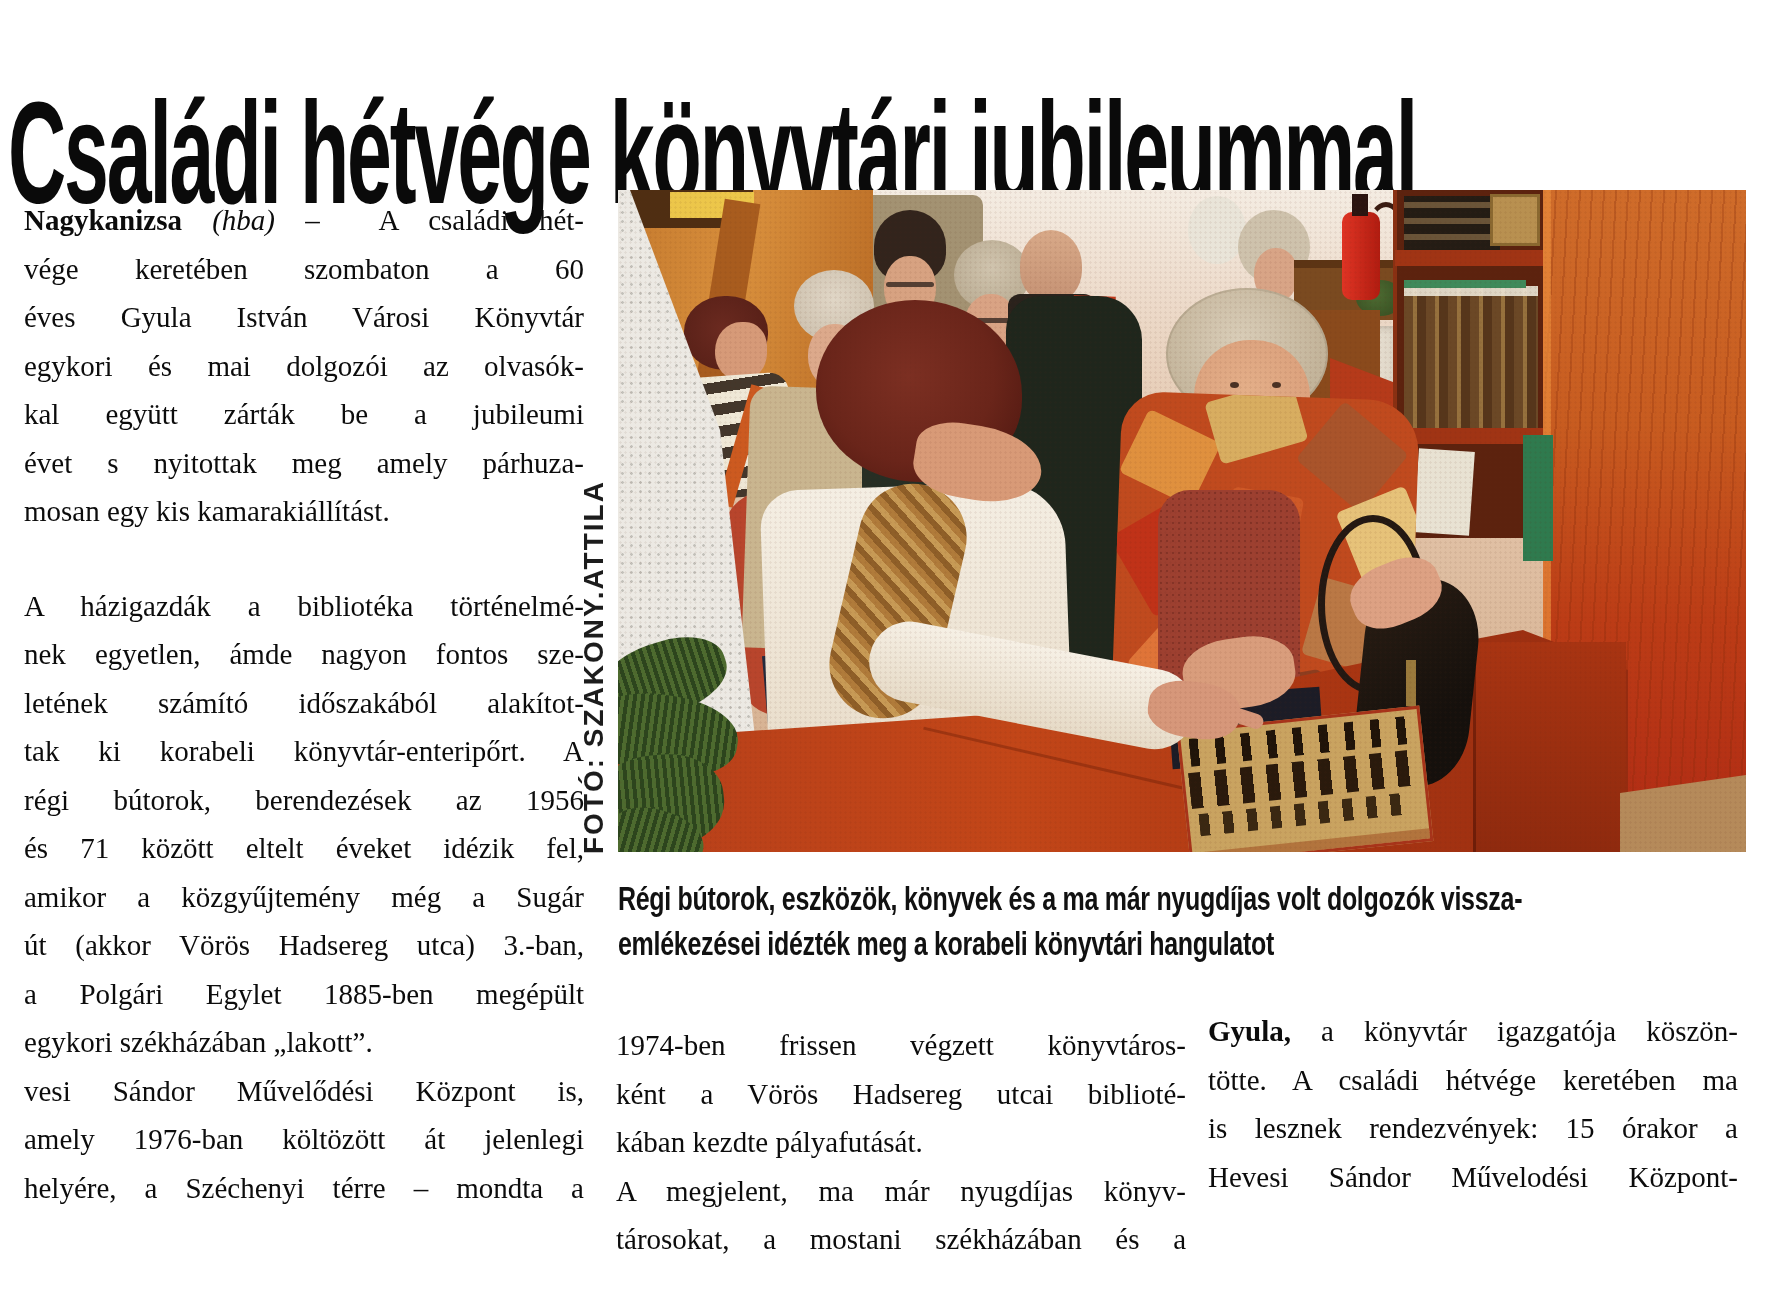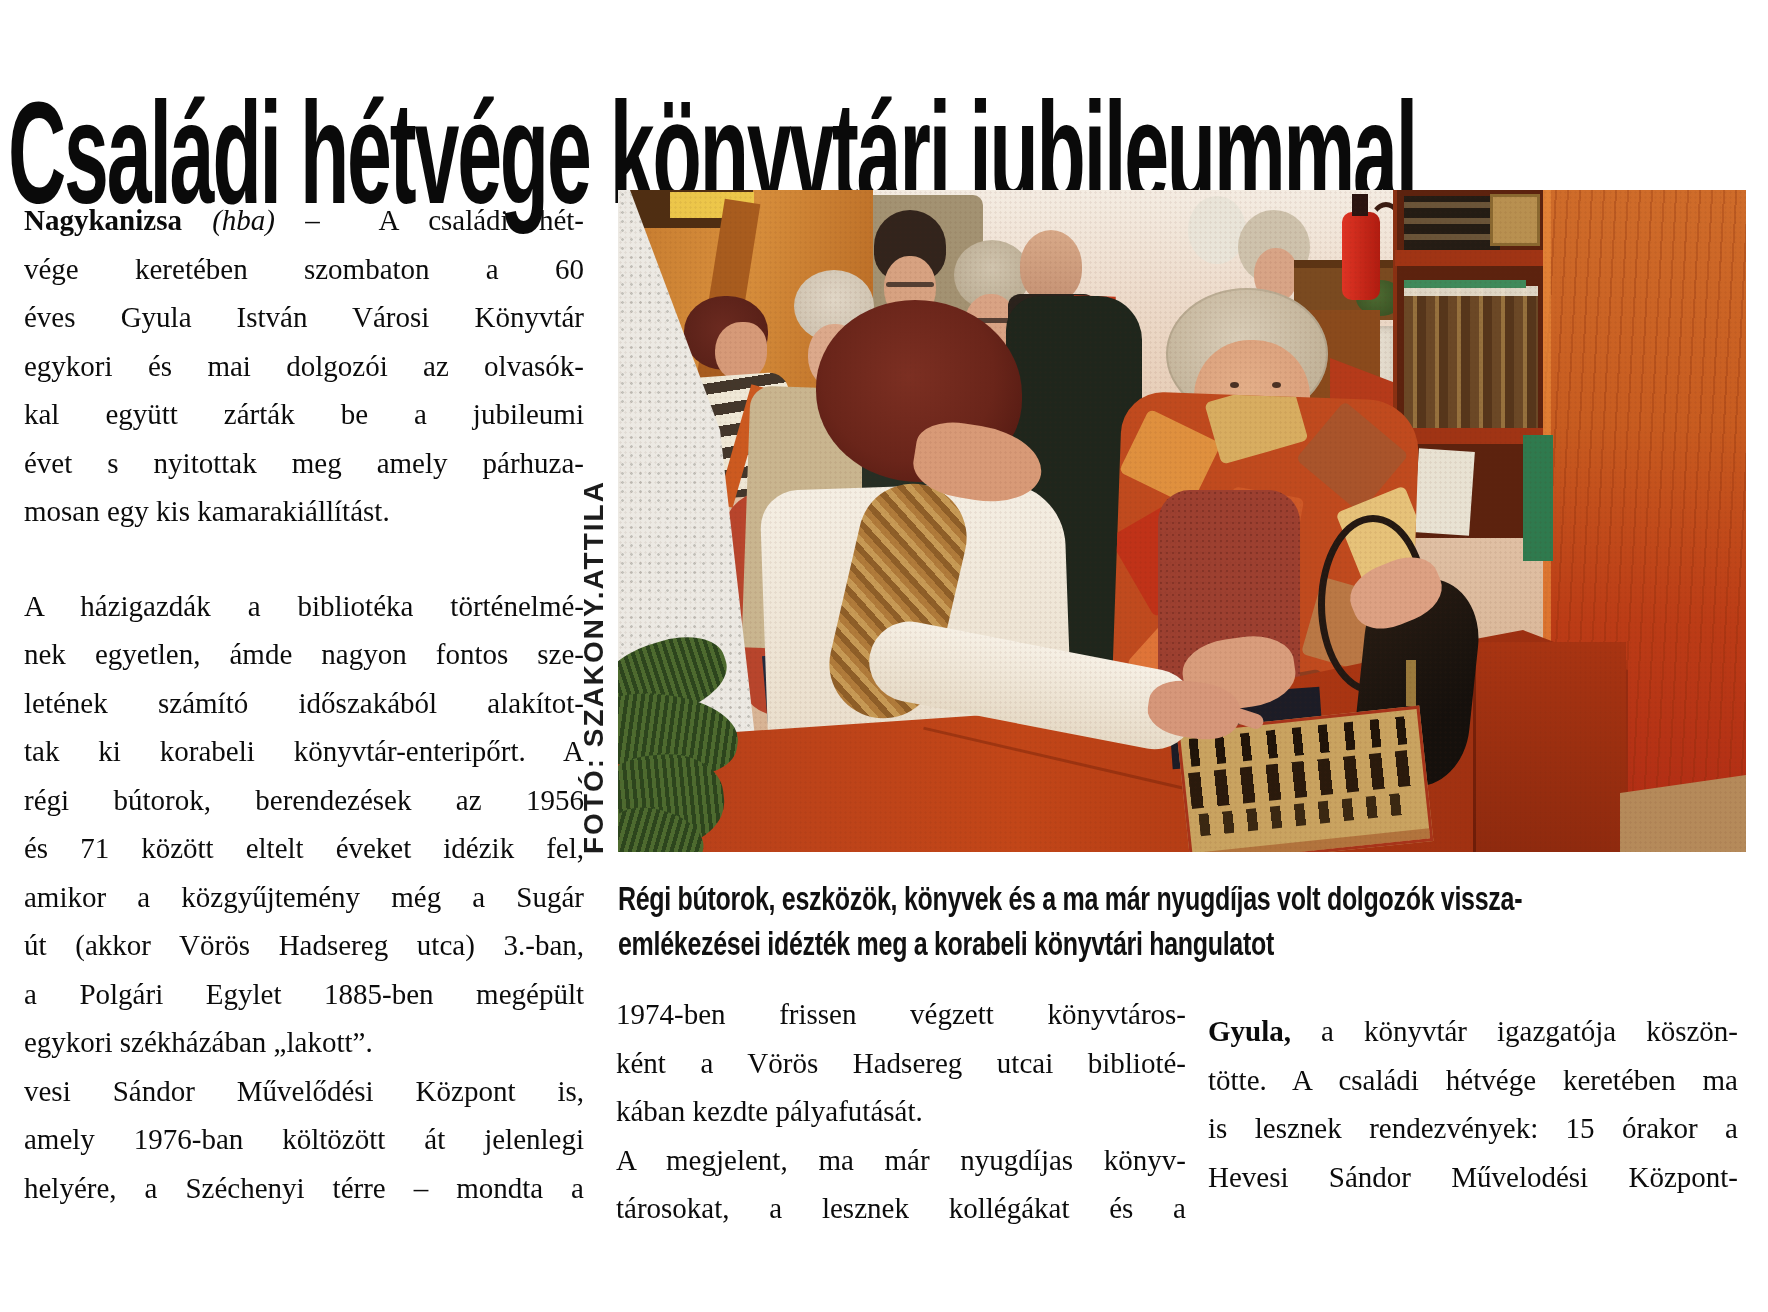--- a/index.html
+++ b/index.html
@@ -10,21 +10,21 @@
   
   .headline{
     position:absolute;left:8px;top:2px;width:2300px;height:160px;
     font-family:"Liberation Sans", sans-serif;font-weight:700;
     font-size:112px;line-height:118px;letter-spacing:-3px;color:#0a0a0a;
     transform:scale(0.72,1.30);transform-origin:left top;white-space:nowrap;
   }
   
   .col{position:absolute;font-size:29px;line-height:48.5px;color:#0c0c0c;}
   .col1{left:24px;top:196px;width:560px;}
-  .col2{left:616px;top:990px;width:570px;}
+  .col2{left:616px;top:1021px;width:570px;}
   .col3{left:1208px;top:1007px;width:530px;}
   .line{text-align:justify;text-align-last:justify;}
   .line.nj{text-align:left;text-align-last:auto;}
   .line.gap{margin-top:46px;}
   .b{font-weight:700;}
   .i{font-style:italic;}
   
   .credit{
     position:absolute;left:578px;top:498px;height:356px;width:30px;
     writing-mode:vertical-rl;transform:rotate(180deg);
@@ -326,20 +326,20 @@
 <div class="caption">
     <div class="cap-line">Régi bútorok, eszközök, könyvek és a ma már nyugdíjas volt dolgozók vissza-</div>
     <div class="cap-line">emlékezései idézték meg a korabeli könyvtári hangulatot</div>
   </div>
 
 <div class="col col2">
     <div class="line"><span>1974-ben frissen végzett könyvtáros-</span></div>
     <div class="line"><span>ként a Vörös Hadsereg utcai biblioté-</span></div>
     <div class="line nj"><span>kában kezdte pályafutását.</span></div>
     <div class="line"><span>A megjelent, ma már nyugdíjas könyv-</span></div>
-    <div class="line"><span>tárosokat, a lesznek kollégákat és a</span></div>
+    <div class="line"><span>tárosokat, a mostani székházában és a</span></div>
   </div>
 <div class="col col3">
     <div class="line"><span class="b">Gyula,</span><span> a könyvtár igazgatója köszön-</span></div>
     <div class="line"><span>tötte. A családi hétvége keretében ma</span></div>
     <div class="line"><span>is lesznek rendezvények: 15 órakor a</span></div>
     <div class="line"><span>Hevesi Sándor Művelodési Központ-</span></div>
   </div>
 
 </body></html>

